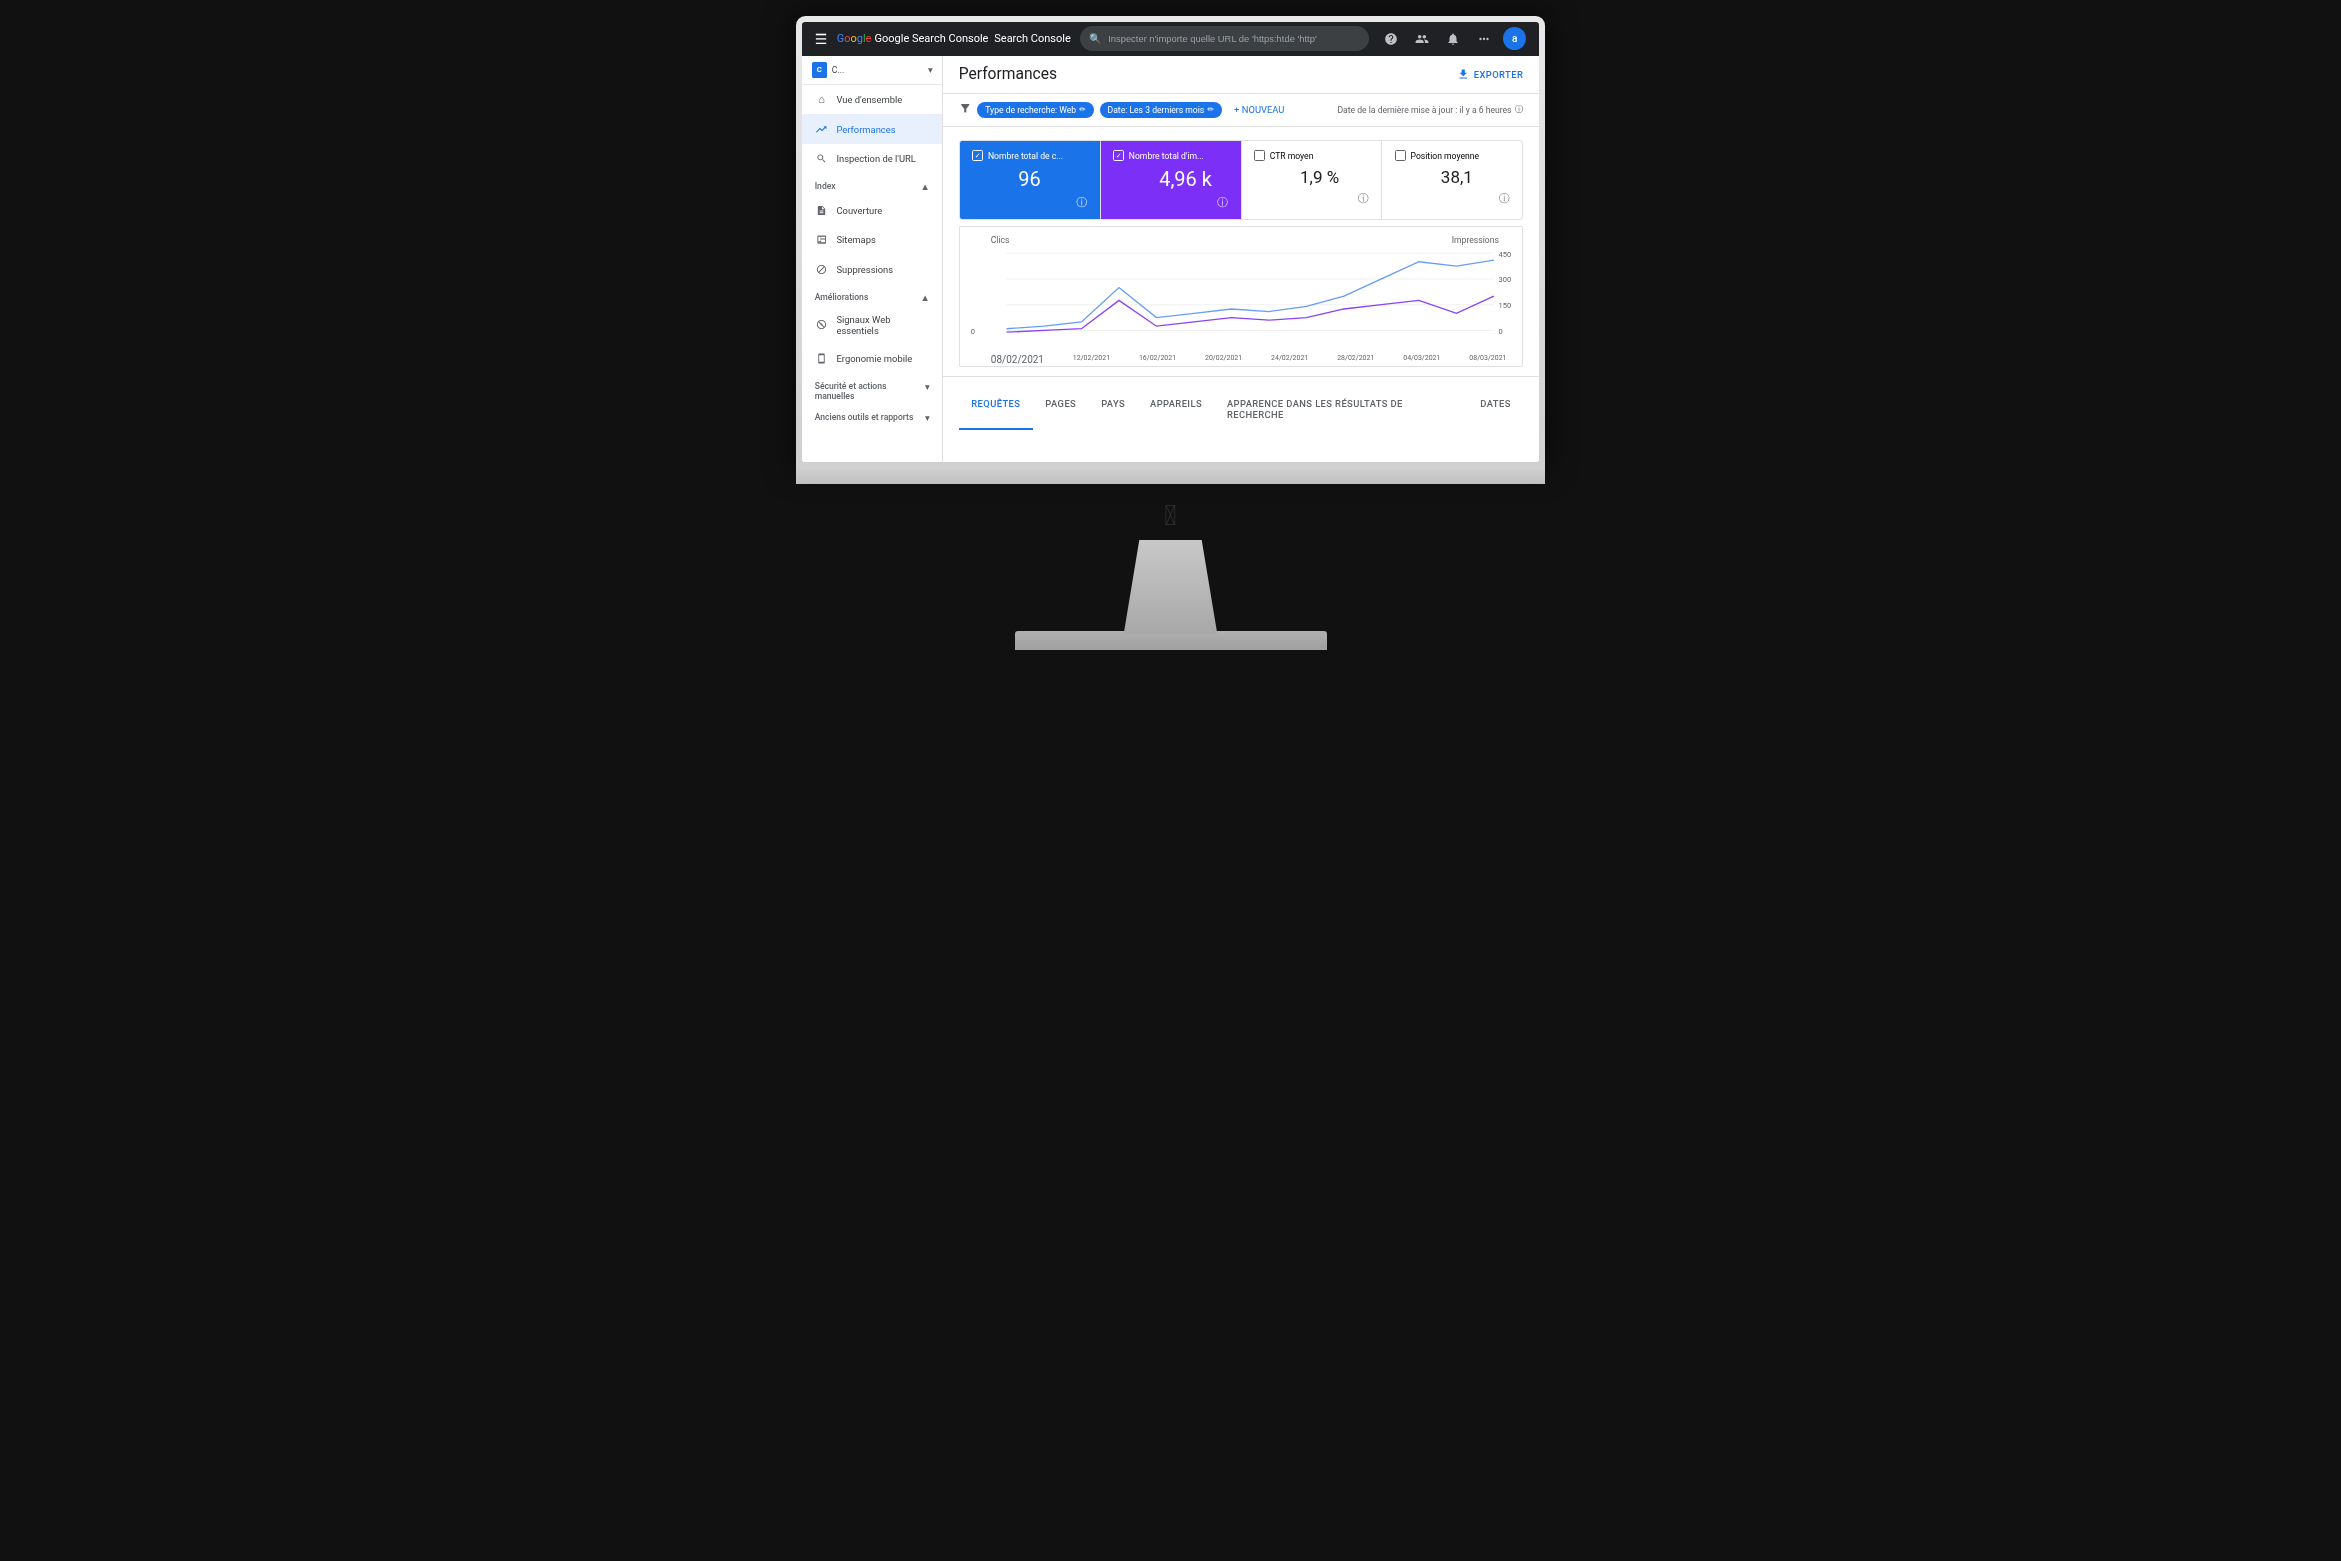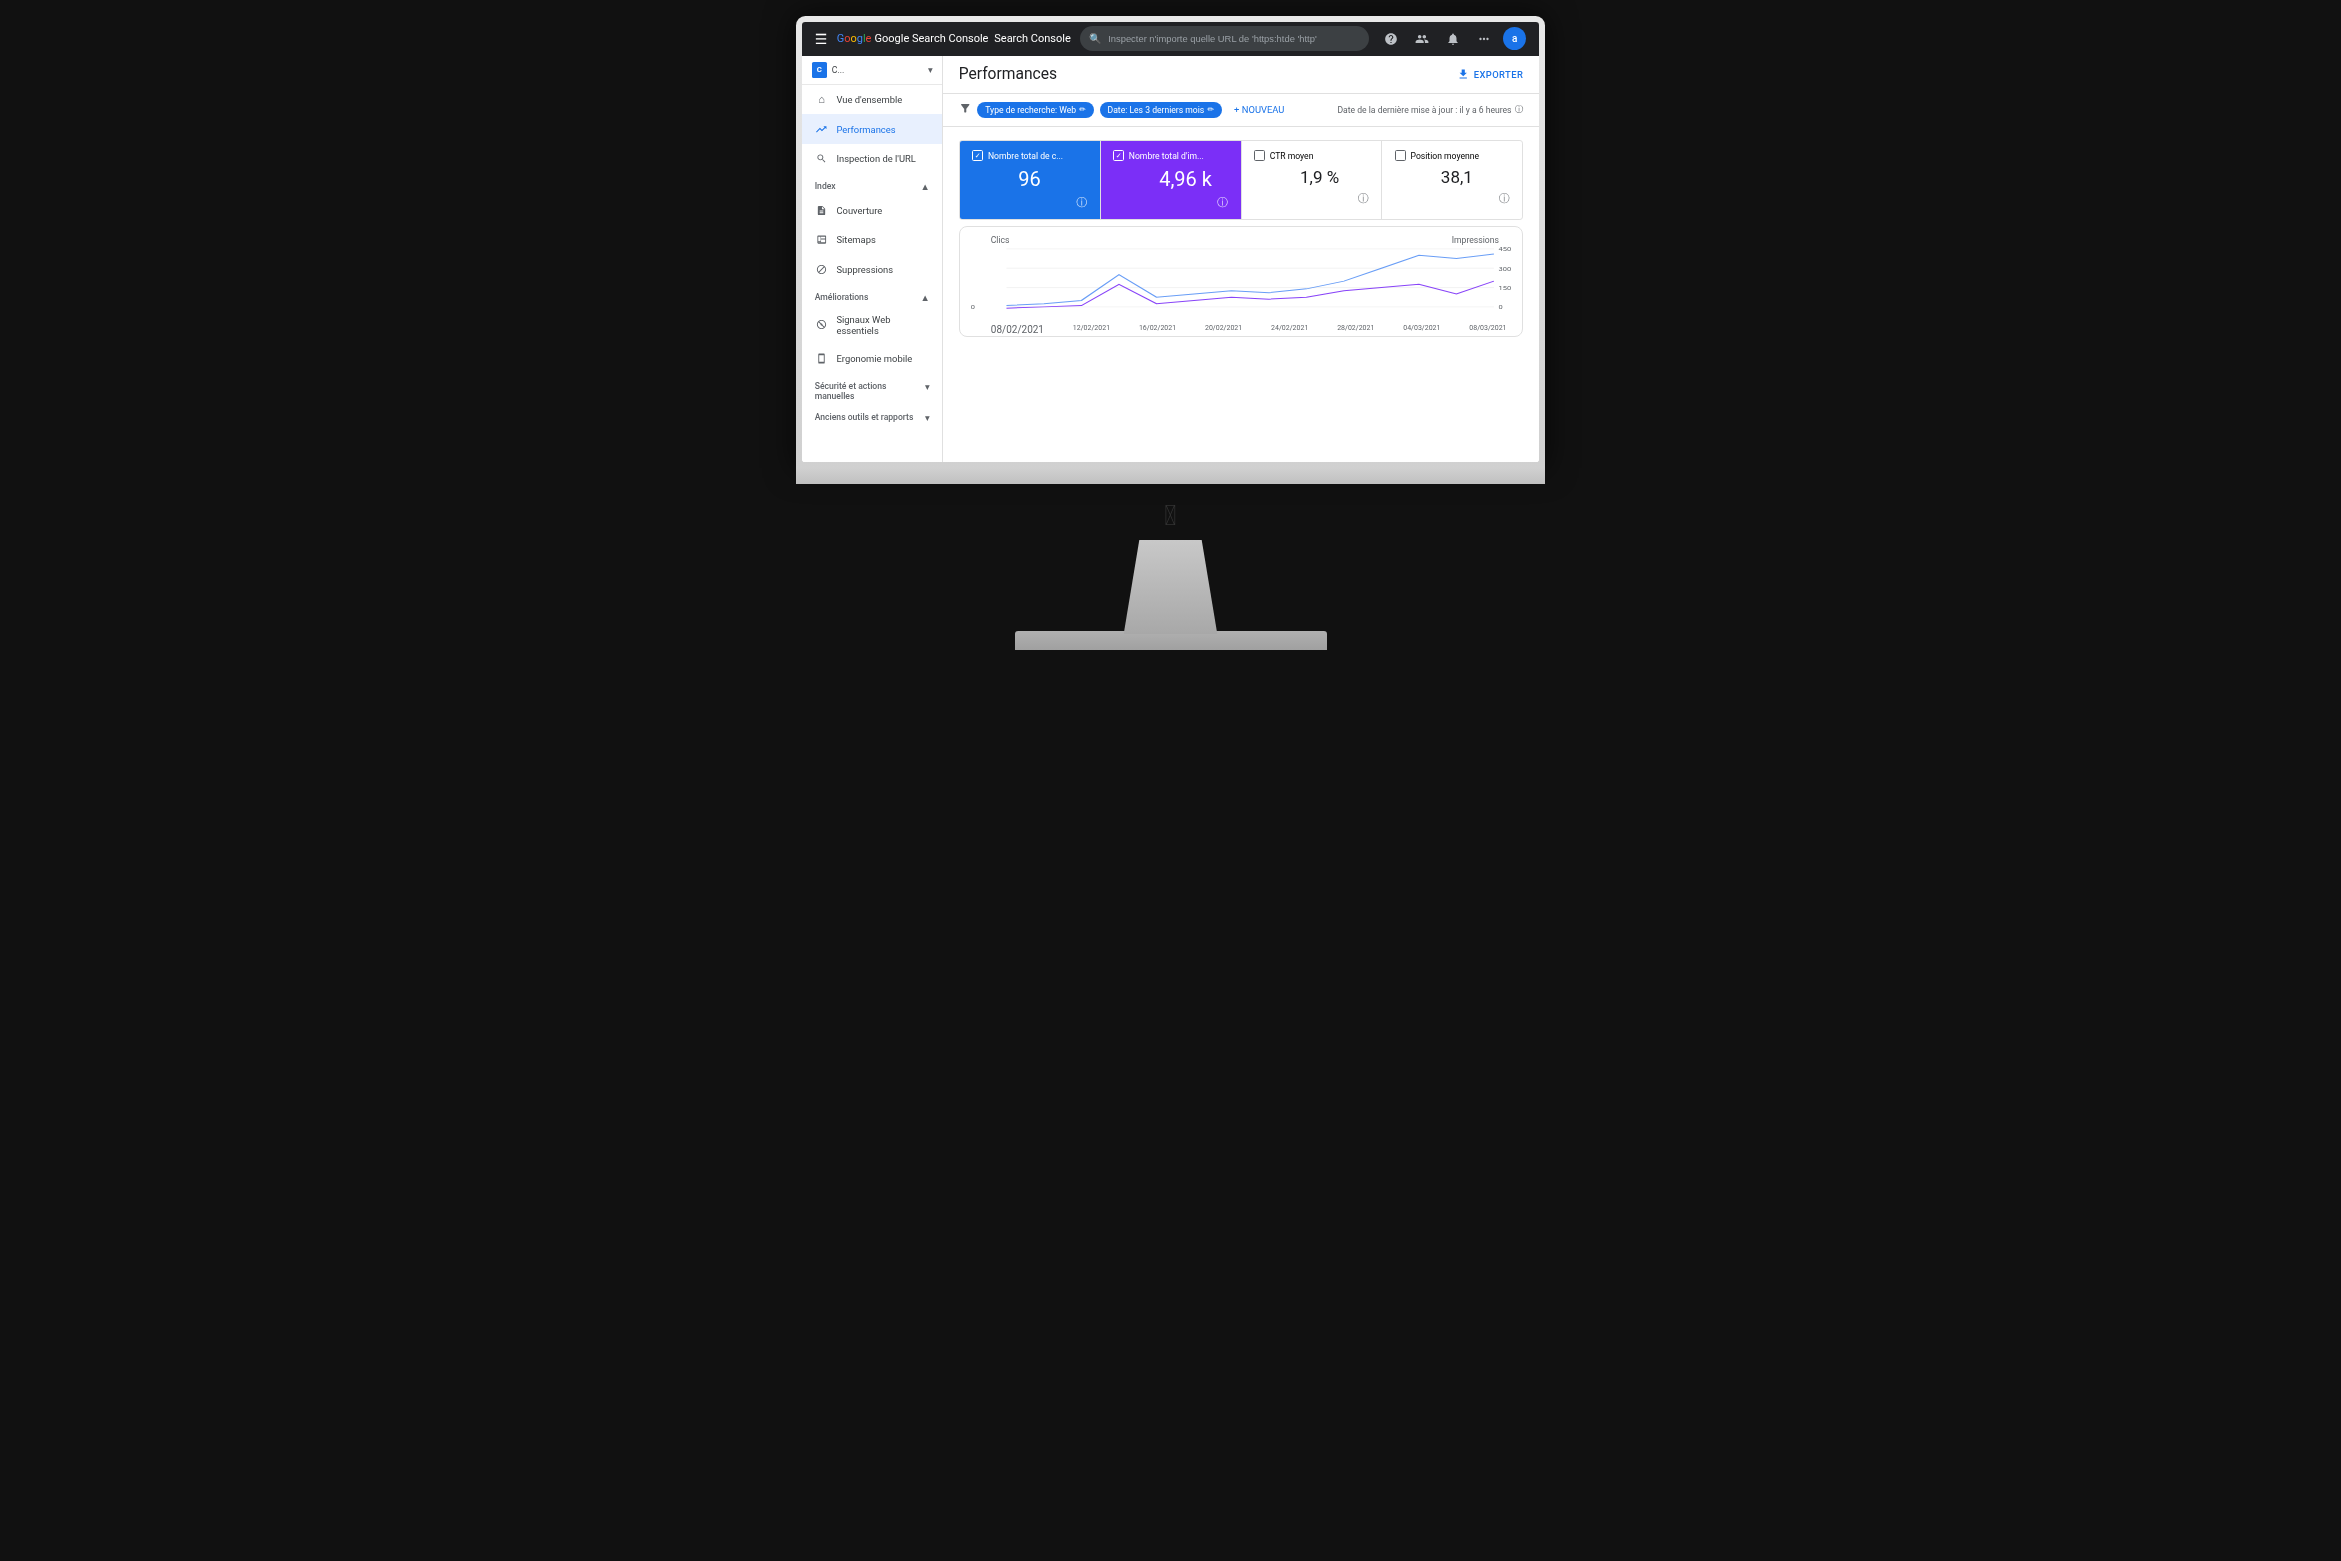--- a/index.html
+++ b/index.html
@@ -374,23 +374,23 @@
     .stat-info {
       font-size: 11px;
       opacity: 0.8;
       cursor: pointer;
     }
 
     
     .chart-area {
       margin: 0 15.6px;
       border: 0.8px solid #e0e0e0;
-      border-radius: 8px;
+      border-radius: 1px;
       padding: 9.4px;
-      height: 111px;
+      height: 141px;
       position: relative;
     }
 
     .chart-title-left {
       position: absolute;
       top: 7.8px;
       left: 31px;
       font-size: 8.6px;
       color: #5f6368;
     }
@@ -712,20 +712,28 @@
               <span style="font-size:7px; color:#5f6368;">12/02/2021</span>
               <span style="font-size:7px; color:#5f6368;">16/02/2021</span>
               <span style="font-size:7px; color:#5f6368;">20/02/2021</span>
               <span style="font-size:7px; color:#5f6368;">24/02/2021</span>
               <span style="font-size:7px; color:#5f6368;">28/02/2021</span>
               <span style="font-size:7px; color:#5f6368;">04/03/2021</span>
               <span style="font-size:7px; color:#5f6368;">08/03/2021</span>
             </div>
           </div>
 
+          <div class="bottom-tabs">
+            <div class="tab-item active">REQUÊTES</div>
+            <div class="tab-item">PAGES</div>
+            <div class="tab-item">PAYS</div>
+            <div class="tab-item">APPAREILS</div>
+            <div class="tab-item">APPARENCE DANS LES RÉSULTATS DE RECHERCHE</div>
+            <div class="tab-item">DATES</div>
+          </div>
         </div>
       </div>
     </div>
   </div>
 
   <div class="monitor-bottom"></div>
 
   <div class="apple-logo"></div>
 
   <div style="display:flex; flex-direction:column; align-items:center;">

